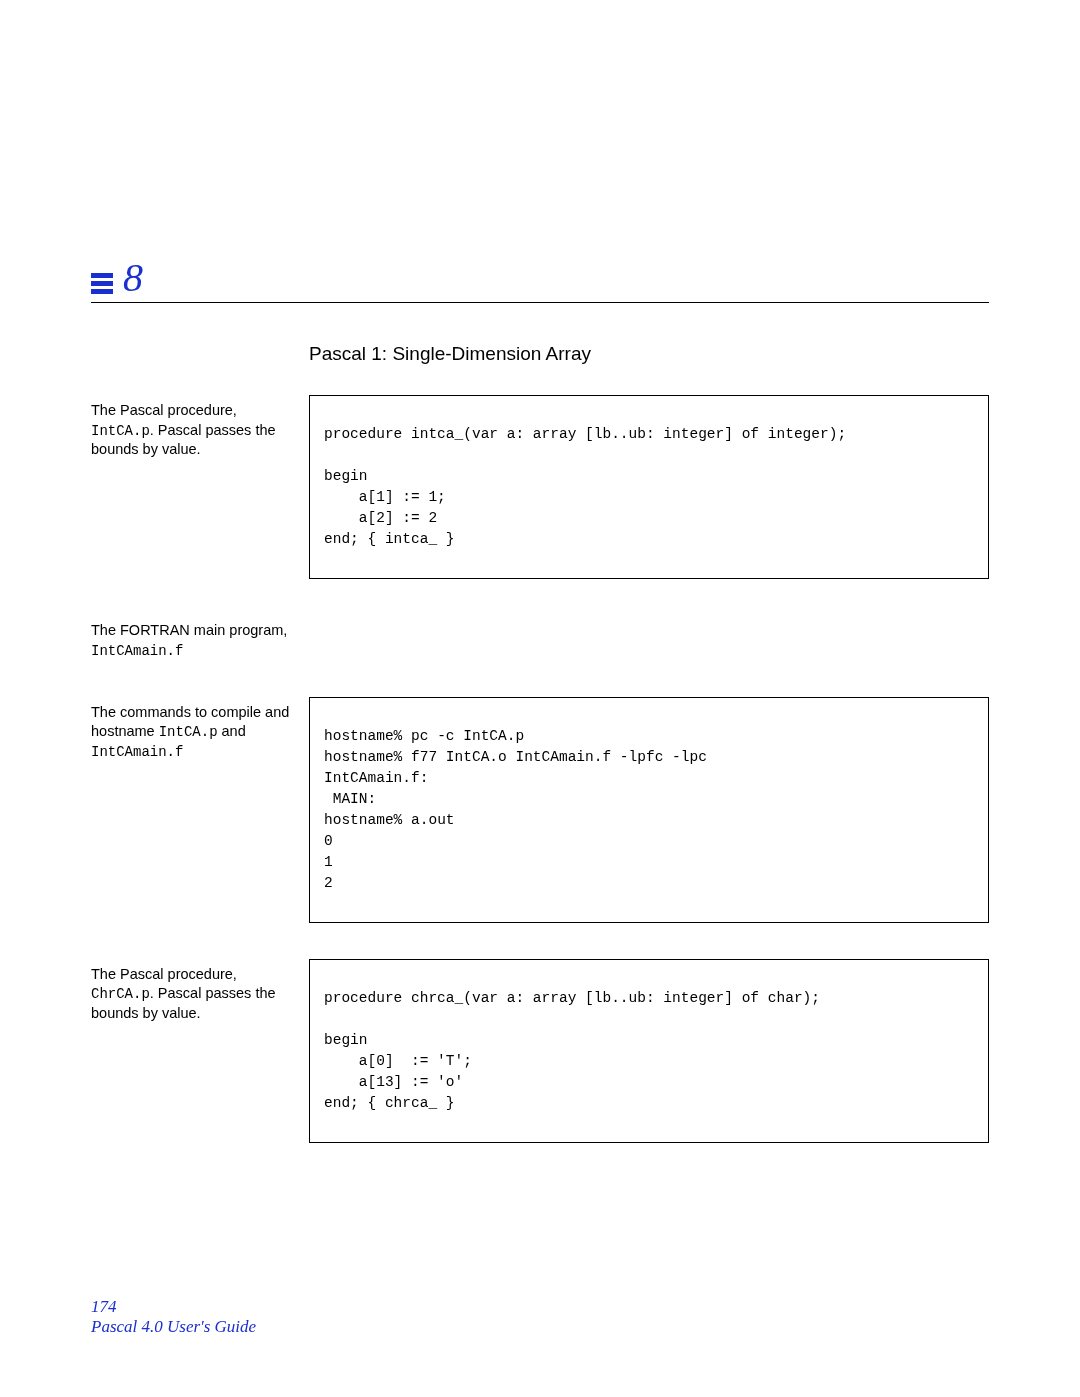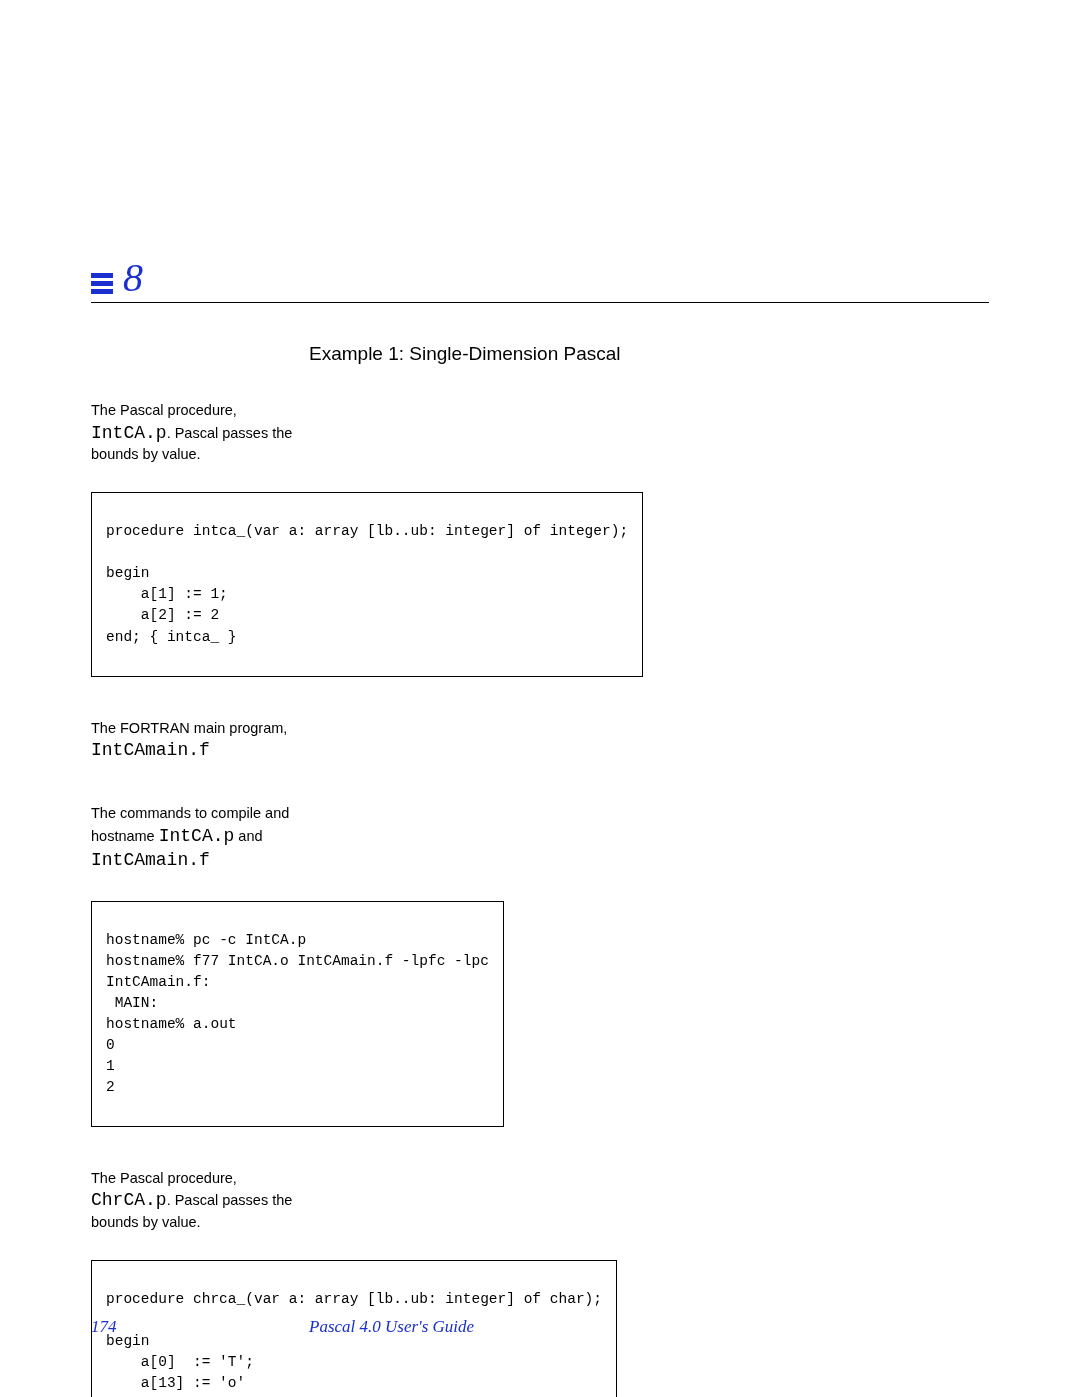--- a/index.html
+++ b/index.html
@@ -43,54 +43,54 @@
     color: #1a2fcf;
     line-height: 1;
   }
   .example-heading {
     font-size: 19px;
     margin: 0 0 30px 218px;
   }
   .row {
     display: flex;
     margin-bottom: 36px;
-    gap: 28px;
+    gap: 14px;
     align-items: flex-start;
-    flex-direction: column;
   }
   .sidenote {
     width: 204px;
     flex-shrink: 0;
     font-size: 14.5px;
     line-height: 1.35;
     padding-top: 6px;
   }
   .sidenote .mono {
     font-family: "Courier New", Courier, monospace;
-    font-size: 18px;
+    font-size: 14px;
   }
   .codebox {
     border: 1px solid #000;
     flex: 1;
     padding: 28px 14px;
     font-family: "Courier New", Courier, monospace;
     font-size: 14.5px;
     line-height: 1.45;
     white-space: pre;
   }
   .codebox.cmd .cmdplain {
     font-family: Liberation Mono, monospace;
   }
   .footer {
     position: absolute;
     bottom: 60px;
     left: 91px;
     right: 91px;
     display: flex;
     align-items: baseline;
+    flex-direction: column;
   }
   .pageno {
     font-family: Georgia, "Times New Roman", serif;
     font-style: italic;
     color: #1a2fcf;
     font-size: 17px;
     width: 218px;
   }
   .guide {
     font-family: Georgia, "Times New Roman", serif;
@@ -107,21 +107,21 @@
 
   <div class="chapter-head">
     <span class="chapter-icon">
       <span></span>
         <span></span>
         <span></span>
     </span>
     <span class="chapter-num">8</span>
   </div>
 
-  <div class="example-heading">Example 1: Single-Dimension Pascal</div>
+  <div class="example-heading">Pascal 1: Single-Dimension Array</div>
 
   <div class="row">
     <div class="sidenote">
       <span>The Pascal procedure,</span><br>
       <span class="mono">IntCA.p</span><span>. Pascal passes the</span><br>
       <span>bounds by value.</span>
     </div>
     <div class="codebox">procedure intca_(var a: array [lb..ub: integer] of integer);
 
 begin

